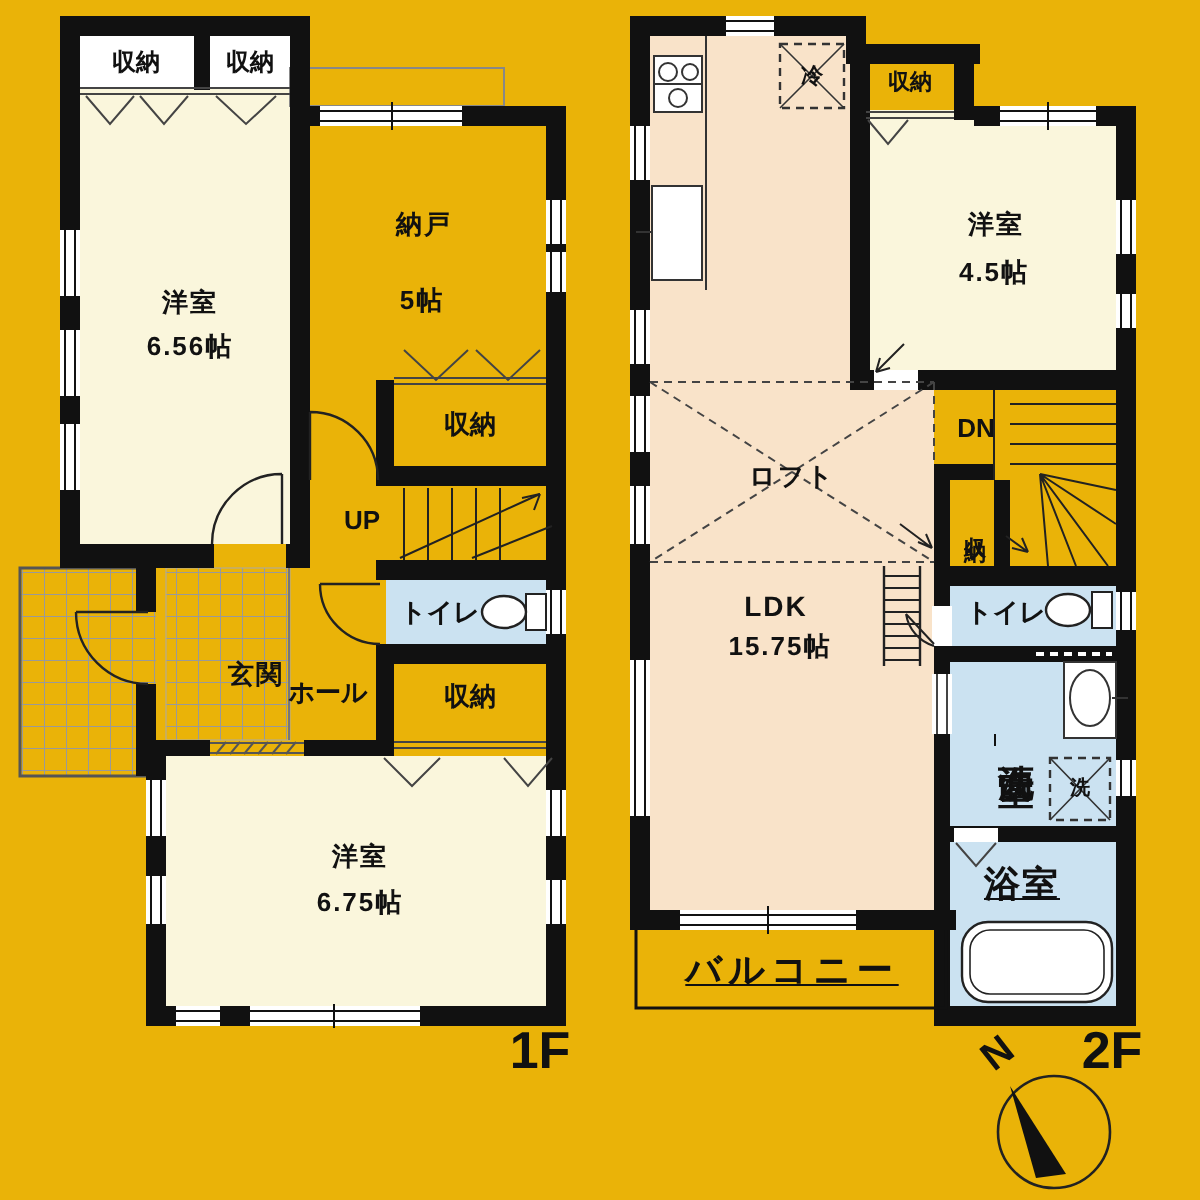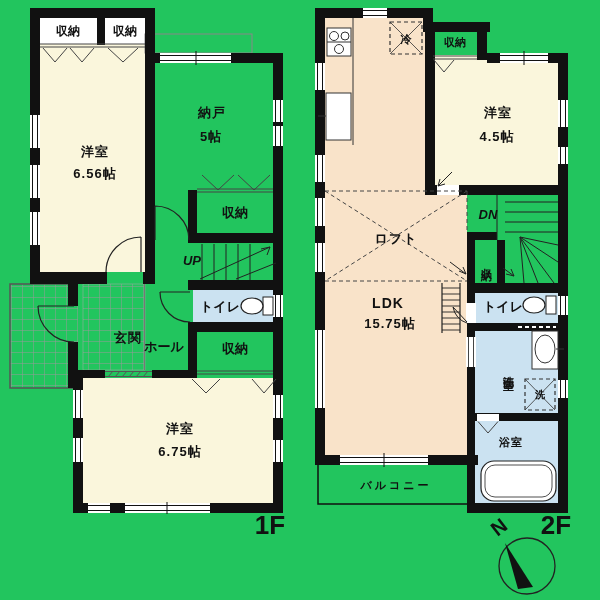--- a/index.html
+++ b/index.html
@@ -1,27 +1,27 @@
 <!DOCTYPE html>
 <html style="--room_cream: #FAF6DC; --room_peach: #F9E3C9; --room_blue: #CBE2F1; --wall: #111111; --thin_line: #333333; --tile_line: #999999; --white: #ffffff;"><head>
 <meta charset="utf-8">
 <style>
   html,body{margin:0;padding:0;background:#ffffff;}
-  .stage{position:relative;width:600px;height:600px;background:#22c55e;overflow:hidden;
+  .stage{position:relative;width:600px;height:600px;background:#eab308;overflow:hidden;
          font-family:"Liberation Sans",sans-serif;}
   .stage svg{position:absolute;left:0;top:0;}
   .lbl{position:absolute;transform:translate(-50%,-50%);color:#111;line-height:1;
        white-space:nowrap;font-family:"Liberation Sans",sans-serif;}
   .k17{font-size:13px;font-weight:700;letter-spacing:1px;}
-  .k15{font-size:11px;font-weight:700;letter-spacing:1px;}
+  .k15{font-size:18px;font-weight:700;letter-spacing:1px;text-decoration:underline;}
   .k13{font-size:13px;font-weight:700;}
   .k12{font-size:12px;font-weight:700;}
   .k11{font-size:11px;font-weight:700;}
   .k10{font-size:10px;font-weight:700;}
-  .latin{font-size:13px;font-weight:700;font-style:italic;}
+  .latin{font-size:13px;font-weight:700;}
   .ldk{font-size:14px;font-weight:700;letter-spacing:1px;}
   .floor{font-size:26px;font-weight:700;}
   .vert{writing-mode:vertical-rl;text-orientation:upright;letter-spacing:2px;}
   .north{font-size:20px;font-weight:700;transform:translate(-50%,-50%) rotate(-38deg);}
   .balc{letter-spacing:3px;text-align:right;}
 </style>
 </head>
 <body>
 
 <div class="stage">
@@ -264,23 +264,23 @@
     <circle cx="527" cy="566" r="28" fill="none" stroke="#222" stroke-width="1.3"></circle>
     <polygon points="505,543 533,587 518,589" fill="#111"></polygon>
   </g>
 </svg>
 
 <div class="lbl k12" style="left:68px;top:31px">収納</div>
 <div class="lbl k12" style="left:125px;top:31px">収納</div>
 <div class="lbl k17" style="left:95px;top:151px">洋室</div>
 <div class="lbl k17" style="left:95px;top:173px">6.56帖</div>
 <div class="lbl k17" style="left:212px;top:112px">納戸</div>
-<div class="lbl k17" style="left:211px;top:136px">5帖</div>
+<div class="lbl k17" style="left:211px;top:150px">5帖</div>
 <div class="lbl k13" style="left:235px;top:212px">収納</div>
-<div class="lbl latin" style="left:192px;top:260px">UP</div>
+<div class="lbl latin" style="left:181px;top:260px">UP</div>
 <div class="lbl k13" style="left:220px;top:306px">トイレ</div>
 <div class="lbl k17" style="left:128px;top:337px">玄関</div>
 <div class="lbl k13" style="left:164px;top:346px">ホール</div>
 <div class="lbl k13" style="left:235px;top:348px">収納</div>
 <div class="lbl k17" style="left:180px;top:428px">洋室</div>
 <div class="lbl k17" style="left:180px;top:451px">6.75帖</div>
 <div class="lbl floor" style="left:270px;top:525px">1F</div>
 
 <div class="lbl k11" style="left:406px;top:39px">冷</div>
 <div class="lbl k11" style="left:455px;top:42px">収納</div>

